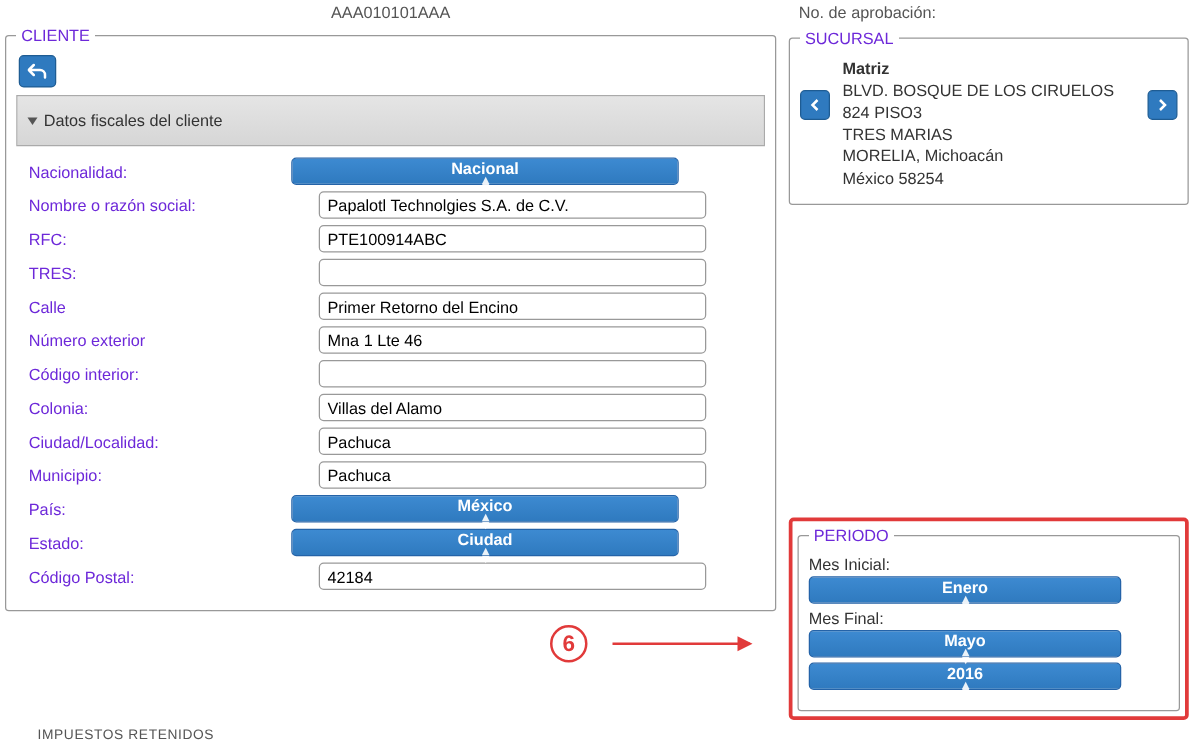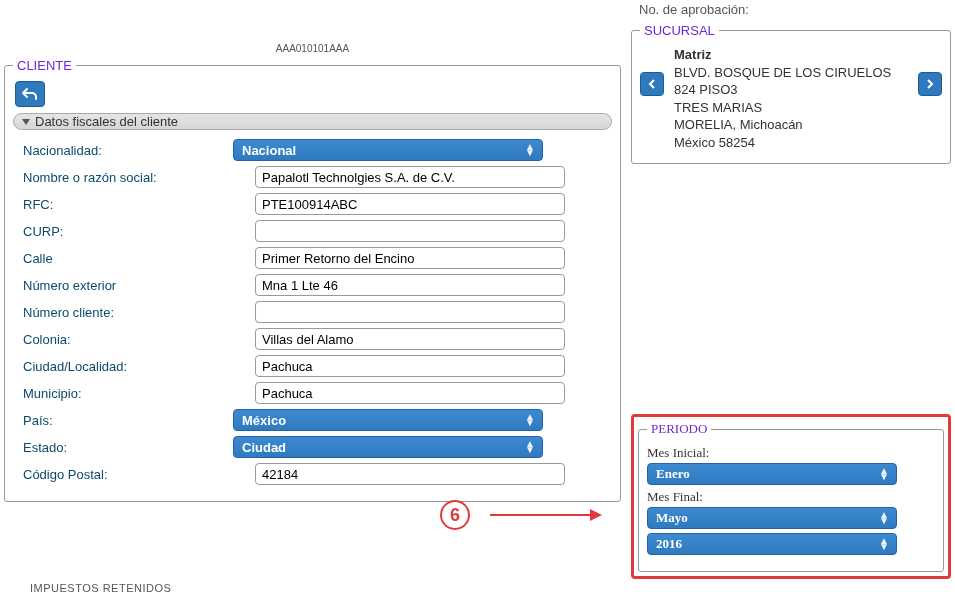--- a/index.html
+++ b/index.html
@@ -29,23 +29,22 @@
   }
   legend {
     font-size: 13px;
     color: #6d28d9;
     padding: 0 4px;
     font-weight: normal;
   }
   .top-text {
     text-align: center;
     color: #555;
-    font-size: 10px;
+    font-size: 13px;
     padding: 2px 0 4px 0;
-    margin-top: 41px;
   }
   .approval-text {
     font-size: 13px;
     color: #555;
     padding: 2px 8px 6px 8px;
   }
   .undo-btn {
     background: #2f7abf;
     border: 1px solid #1e5c93;
     border-radius: 4px;
@@ -54,22 +53,22 @@
     display: inline-flex;
     align-items: center;
     justify-content: center;
     cursor: pointer;
     color: #fff;
     margin: 0 0 6px 2px;
   }
   .section-header {
     background: linear-gradient(#e5e5e5,#d6d6d6);
     border: 1px solid #aaa;
-    border-radius: 11px;
-    padding: 0 8px;
+    border-radius: 0;
+    padding: 12px 8px;
     font-size: 13px;
     color: #333;
     margin-bottom: 8px;
     display: flex;
     align-items: center;
     cursor: pointer;
   }
   .section-header .tri {
     display: inline-block;
     width: 0; height: 0;
@@ -83,21 +82,21 @@
   }
   .frow {
     display: flex;
     align-items: center;
     margin-bottom: 3px;
     min-height: 24px;
   }
   .flabel {
     width: 210px;
     font-size: 13px;
-    color: #0c4a6e;
+    color: #6d28d9;
   }
   .finput {
     flex: 1;
     max-width: 310px;
   }
   input[type=text] {
     width: 100%;
     border: 1px solid #999;
     border-radius: 4px;
     padding: 2px 6px;
@@ -113,20 +112,21 @@
     border-radius: 4px;
     background: linear-gradient(#3d8ad1,#2f7abf);
     color: #fff;
     font-weight: bold;
     font-size: 13px;
     padding: 0 8px;
     display: flex;
     align-items: center;
     justify-content: space-between;
     cursor: pointer;
+    flex-direction: column;
   }
   .select-blue .arrows {
     font-size: 10px;
     line-height: 6px;
     letter-spacing: -1px;
     opacity: 0.9;
     display: flex;
     flex-direction: column;
   }
   .sucursal-body {
@@ -155,21 +155,20 @@
   .sucursal-info .name { font-weight: bold; }
   .periodo-box {
     border: 3px solid #e13a3a;
     border-radius: 4px;
     padding: 4px;
     margin-top: 250px;
   }
   .periodo-box fieldset {
     margin-bottom: 0;
     border-color: #999;
-    font-family: Liberation Serif, serif;
   }
   .periodo-row { margin-bottom: 4px; }
   .periodo-row label {
     display: block;
     font-size: 13px;
     margin-bottom: 2px;
   }
   .periodo-row .select-blue {
     max-width: 250px;
   }
@@ -252,33 +251,33 @@
         </div>
         <div class="frow">
           <div class="flabel">Nombre o razón social:</div>
           <div class="finput"><input type="text" value="Papalotl Technolgies S.A. de C.V." style=""></div>
         </div>
         <div class="frow">
           <div class="flabel">RFC:</div>
           <div class="finput"><input type="text" value="PTE100914ABC" style=""></div>
         </div>
         <div class="frow">
-          <div class="flabel">CURP:</div>
+          <div class="flabel">TRES:</div>
           <div class="finput"><input type="text" value="" style=""></div>
         </div>
         <div class="frow">
           <div class="flabel">Calle</div>
           <div class="finput"><input type="text" value="Primer Retorno del Encino" style=""></div>
         </div>
         <div class="frow">
           <div class="flabel">Número exterior</div>
           <div class="finput"><input type="text" value="Mna 1 Lte 46" style=""></div>
         </div>
         <div class="frow">
-          <div class="flabel">Número cliente:</div>
+          <div class="flabel">Código interior:</div>
           <div class="finput"><input type="text" value="" style=""></div>
         </div>
         <div class="frow">
           <div class="flabel">Colonia:</div>
           <div class="finput"><input type="text" value="Villas del Alamo" style=""></div>
         </div>
         <div class="frow">
           <div class="flabel">Ciudad/Localidad:</div>
           <div class="finput"><input type="text" value="Pachuca" style=""></div>
         </div>

